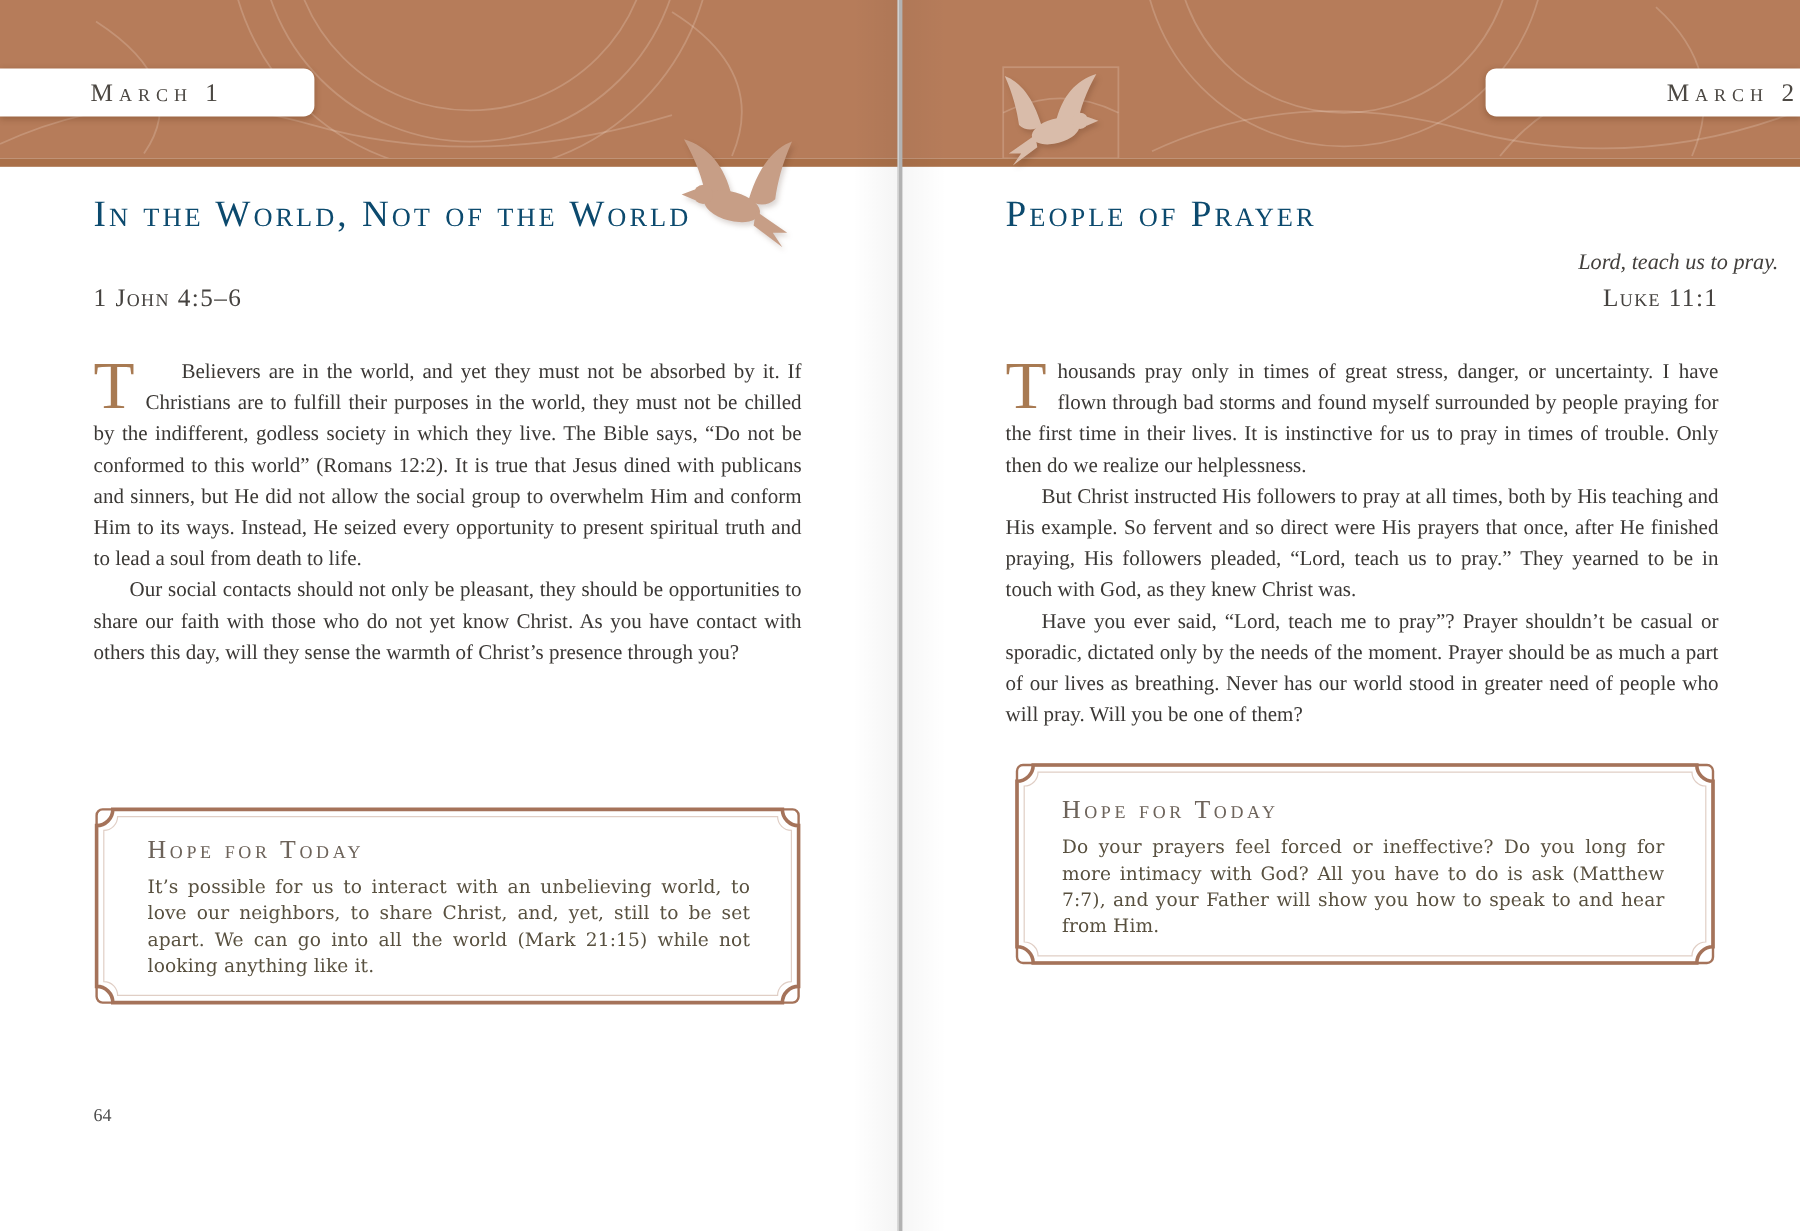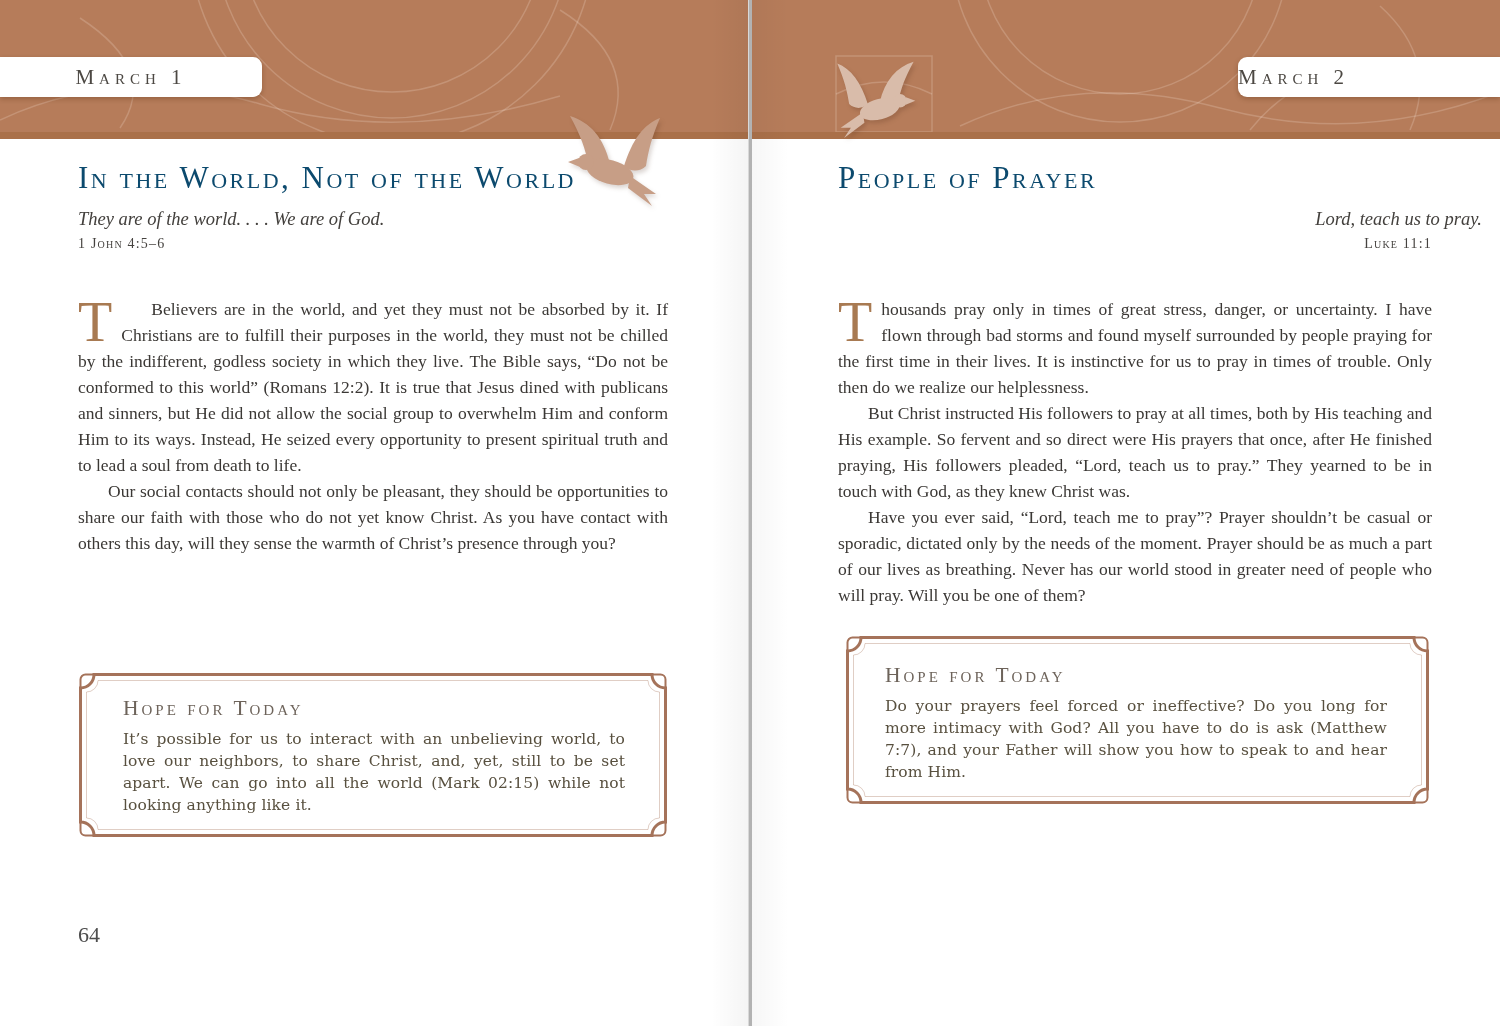--- a/index.html
+++ b/index.html
@@ -8,59 +8,59 @@
 
   
   .banner{position:absolute;left:0;top:0;width:1500px;height:132px;background:#b67c5a;}
   .banner-edge{position:absolute;left:0;top:132px;width:1500px;height:7px;background:#aa7049;}
   .banner-ornament{position:absolute;left:0;top:0;pointer-events:none;}
 
   
   .date-box{position:absolute;top:57px;height:40px;background:#ffffff;
             box-shadow:0 2px 5px rgba(80,40,10,.30);display:flex;align-items:center;}
   .date-box.left{left:0;width:262px;border-radius:0 9px 9px 0;justify-content:center;}
-  .date-box.right{left:1238px;width:262px;border-radius:9px 0 0 9px;justify-content:flex-start;}
+  .date-box.right{left:1238px;width:262px;border-radius:9px 0 0 9px;justify-content:flex-end;}
   .date-label{font-variant:small-caps;font-size:21px;letter-spacing:5px;color:#4c4843;}
 
   
   .spine-shade-l{position:absolute;top:0;left:711px;width:38px;height:1026px;
                  background:linear-gradient(to right,rgba(0,0,0,0),rgba(0,0,0,0.045));}
   .spine-shade-r{position:absolute;top:0;left:751px;width:38px;height:1026px;
                  background:linear-gradient(to left,rgba(0,0,0,0),rgba(0,0,0,0.035));}
   .spine{position:absolute;top:0;left:748px;width:3px;height:1026px;background:#b2b2b2;
          border-left:1px solid #d8d8d8;}
 
   
   .dove{position:absolute;filter:drop-shadow(2px 3px 2px rgba(60,30,10,.18));}
   .dove.left-dove{left:556px;top:114px;}
   .dove.right-dove{left:830px;top:60px;}
   .col-left{left:78px;width:590px;}
   .col-right{left:838px;width:594px;}
 
   .day-title{position:absolute;font-variant:small-caps;font-size:31px;letter-spacing:2.5px;
              color:#0c4a6e;white-space:nowrap;}
   .verse{position:absolute;font-style:italic;font-size:18.5px;color:#43403d;white-space:nowrap;}
-  .verse-ref{position:absolute;font-variant:small-caps;font-size:14px;letter-spacing:1.2px;
+  .verse-ref{position:absolute;font-variant:small-caps;font-size:21px;letter-spacing:1.2px;
              color:#45423f;white-space:nowrap;}
 
   .body-text{position:absolute;font-size:17.5px;line-height:26px;color:#3b3835;text-align:justify;}
   .body-text p{margin:0;}
   .body-text p.indent{text-indent:30px;}
   .drop-cap{float:left;font-size:56px;line-height:46px;color:#a87a52;padding:3px 9px 0 0;}
 
   
   .hope-box{position:absolute;}
   .hope-frame{position:absolute;left:0;top:0;}
   .hope-inner{position:absolute;}
   .hope-heading{font-variant:small-caps;font-size:21.5px;letter-spacing:3px;color:#6d635a;
                 margin:0 0 7px 0;}
   .hope-body{font-family:"DejaVu Serif", serif;font-size:15.5px;line-height:22px;color:#58503f;
              text-align:justify;margin:0;letter-spacing:0.1px;}
 
-  .page-number{position:absolute;top:922px;font-size:22px;color:#4d4d4d;}
+  .page-number{position:absolute;top:922px;font-size:15px;color:#4d4d4d;}
   .page-number.left-num{left:78px;}
   .page-number.right-num{left:838px;width:594px;text-align:right;}
 </style>
 </head>
 <body>
 
 <div id="page">
 
   <div class="banner">
     <svg class="banner-ornament" width="1500" height="132" viewBox="0 0 1500 132">
@@ -109,40 +109,39 @@
       <path d="M38 52 C30 26 18 10 2 4 C10 22 14 38 16 52 C22 58 32 58 38 52 Z"></path>
       <path d="M52 50 C58 24 72 8 92 2 C82 20 76 36 74 50 C66 58 56 56 52 50 Z"></path>
       <ellipse cx="52" cy="58" rx="24" ry="12" transform="rotate(-15 52 58)"></ellipse>
       <circle cx="76" cy="48" r="8"></circle>
       <path d="M83 44 L94 48 L82 53 Z"></path>
       <path d="M32 62 L6 80 L18 80 L10 92 L34 74 Z"></path>
     </g>
   </svg>
 
   <div class="day-title" style="left:78px;top:160px;">In the World, Not of the World</div>
-  <div class="verse" style="left:78px;top:209px;">They are of the world. . . . We are of God.</div>
   <div class="verse-ref" style="left:78px;top:236px;">1 John 4:5–6</div>
 
   <div class="body-text col-left" style="top:296px;">
     <p><span class="drop-cap">T</span></p>
     <p class="indent">Believers are in the world, and yet they must not be absorbed by it. If Christians are to fulfill their purposes in the world, they must not be chilled by the indifferent, godless society in which they live. The Bible says, “Do not be conformed to this world” (Romans 12:2). It is true that Jesus dined with publicans and sinners, but He did not allow the social group to overwhelm Him and conform Him to its ways. Instead, He seized every opportunity to present spiritual truth and to lead a soul from death to life.</p>
     <p class="indent">Our social contacts should not only be pleasant, they should be opportunities to share our faith with those who do not yet know Christ. As you have contact with others this day, will they sense the warmth of Christ’s presence through you?</p>
   </div>
 
   <div class="hope-box" style="left:78px;top:672px;width:590px;height:166px;">
     <svg class="hope-frame" width="590" height="166" viewBox="0 0 590 166">
       <g fill="none" stroke="#a5735a">
         <path stroke-width="3" d="M16 2.5 H574 A13.5 13.5 0 0 0 587.5 16 V150 A13.5 13.5 0 0 0 574 163.5 H16 A13.5 13.5 0 0 0 2.5 150 V16 A13.5 13.5 0 0 0 16 2.5 Z"></path>
         <path stroke-width="2" d="M7.5 2.5 H582.5 A5 5 0 0 1 587.5 7.5 V158.5 A5 5 0 0 1 582.5 163.5 H7.5 A5 5 0 0 1 2.5 158.5 V7.5 A5 5 0 0 1 7.5 2.5 Z"></path>
         <path stroke-width="1" opacity="0.35" d="M20 8.5 H570 A11.5 11.5 0 0 0 581.5 20 V146 A11.5 11.5 0 0 0 570 157.5 H20 A11.5 11.5 0 0 0 8.5 146 V20 A11.5 11.5 0 0 0 20 8.5 Z"></path>
       </g>
     </svg>
     <div class="hope-inner" style="left:45px;top:24px;width:502px;">
       <p class="hope-heading">Hope for Today</p>
-      <p class="hope-body">It’s possible for us to interact with an unbelieving world, to love our neighbors, to share Christ, and, yet, still to be set apart. We can go into all the world (Mark 02:15) while not looking anything like it.</p>
+      <p class="hope-body">It’s possible for us to interact with an unbelieving world, to love our neighbors, to share Christ, and, yet, still to be set apart. We can go into all the world (Mark 21:15) while not looking anything like it.</p>
     </div>
   </div>
 
   <div class="page-number left-num">64</div>
 
   <div class="day-title" style="left:838px;top:160px;width:594px;">People of Prayer</div>
   <div class="verse" style="left:888px;top:209px;width:594px;text-align:right;">Lord, teach us to pray.</div>
   <div class="verse-ref" style="left:838px;top:236px;width:594px;text-align:right;">Luke 11:1</div>
 
   <div class="body-text col-right" style="top:296px;">

